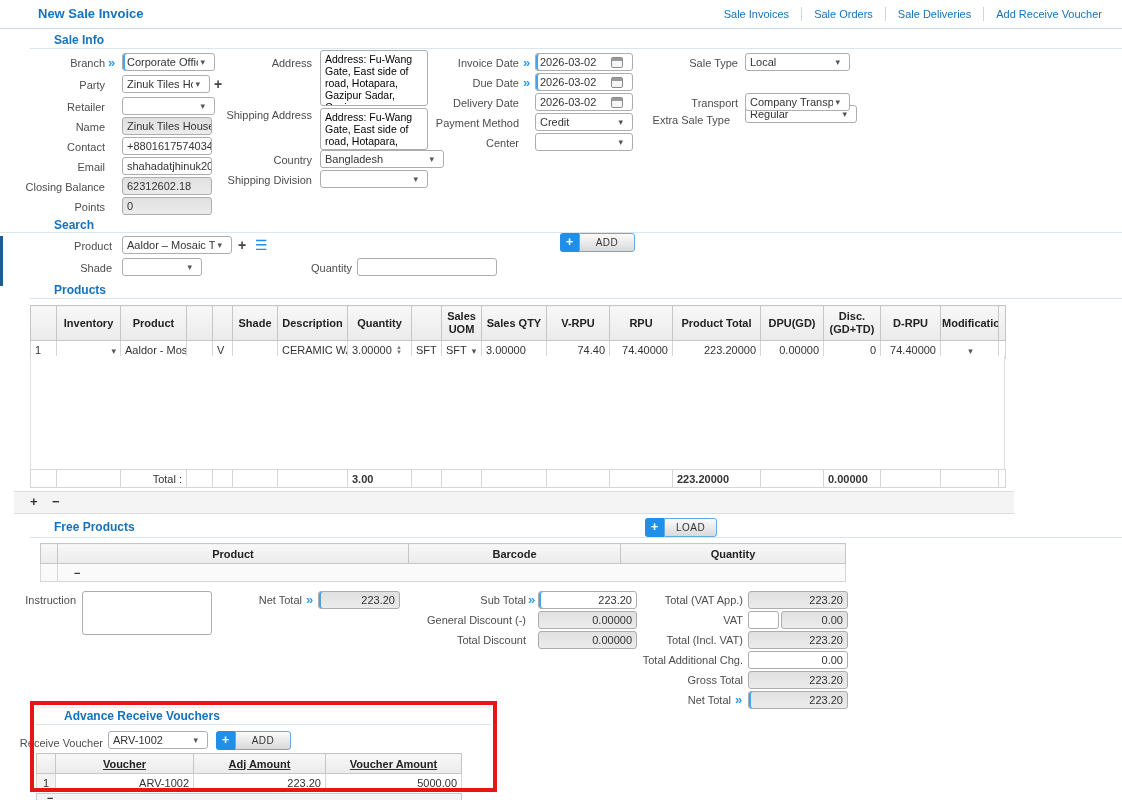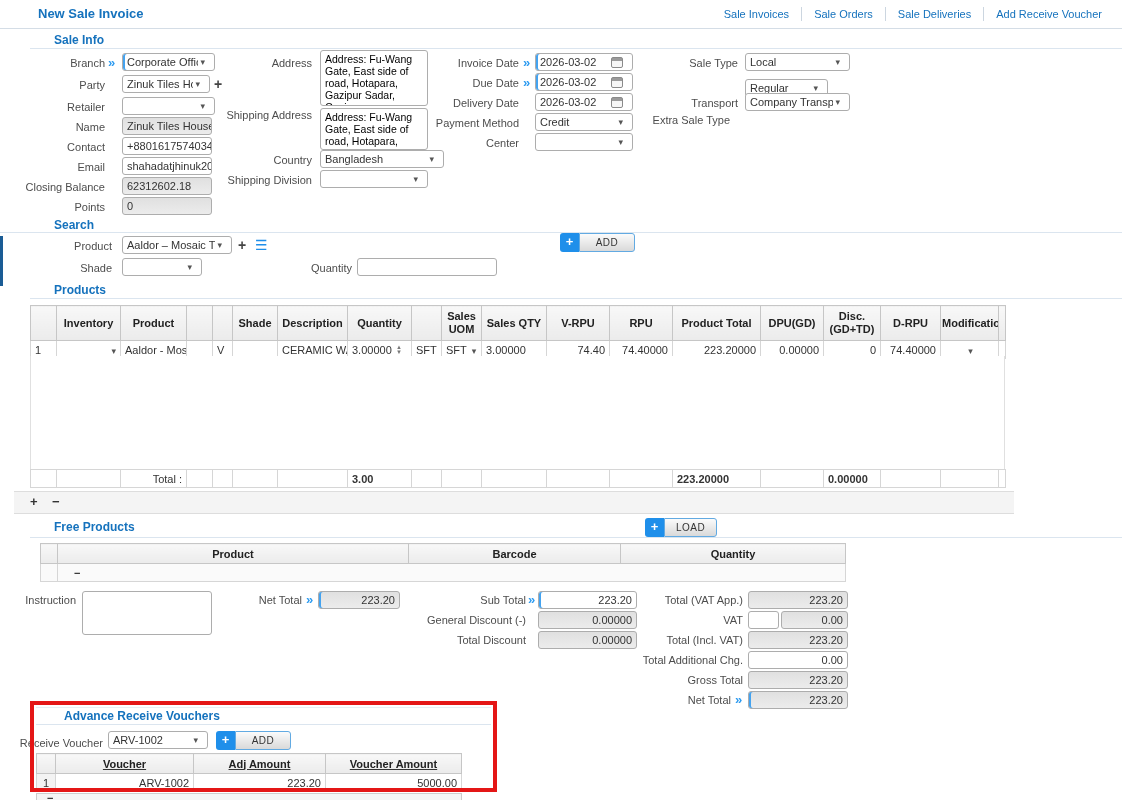--- a/index.html
+++ b/index.html
@@ -165,21 +165,21 @@
     <span class="arr">▾</span>
   </div>
 
   <div class="lbl" style="left:630px;top:57px;width:108px;">Sale Type</div>
   <div class="ctl dd" style="left:745px;top:53px;width:105px;">
     <span class="ddv">Local</span>
     <span class="arr">▾</span>
   </div>
 
   <div class="lbl" style="left:622px;top:77px;width:108px;margin-top:37px;">Extra Sale Type</div>
-  <div class="ctl dd" style="left:745px;top:58px;width:83px;margin-top:21px;">
+  <div class="ctl dd" style="left:745px;top:84px;width:112px;margin-top:21px;">
     <span class="ddv">Regular</span>
     <span class="arr">▾</span>
   </div>
 
   <div class="lbl" style="left:630px;top:97px;width:108px;">Transport</div>
   <div class="ctl dd" style="left:745px;top:93px;width:105px;">
     <span class="ddv">Company Transport</span>
     <span class="arr">▾</span>
   </div>
 

